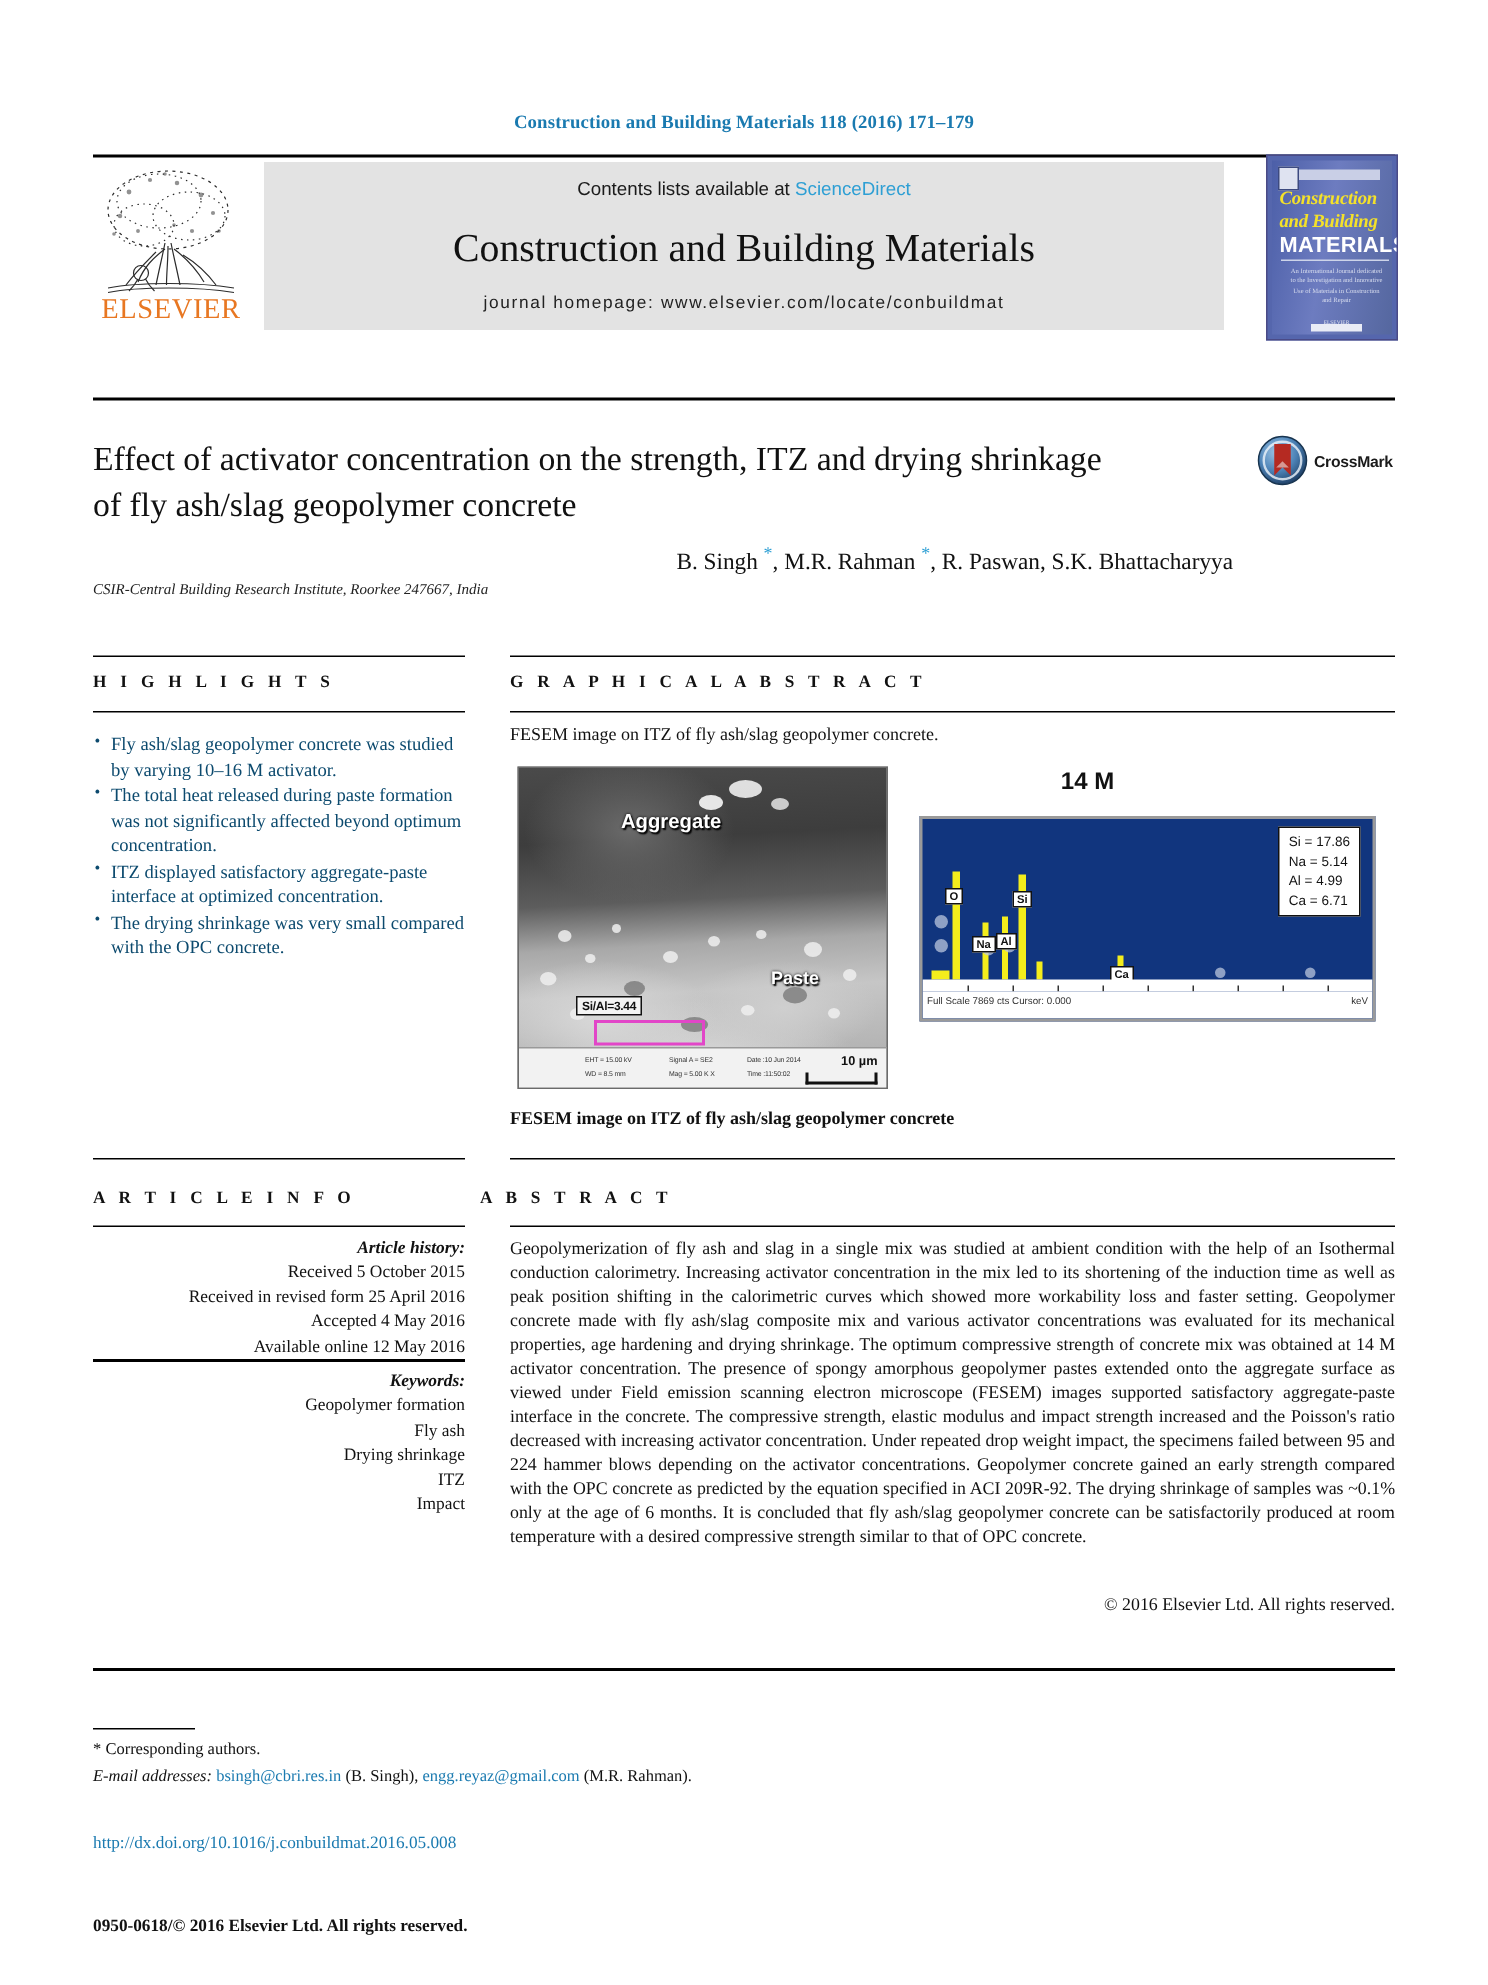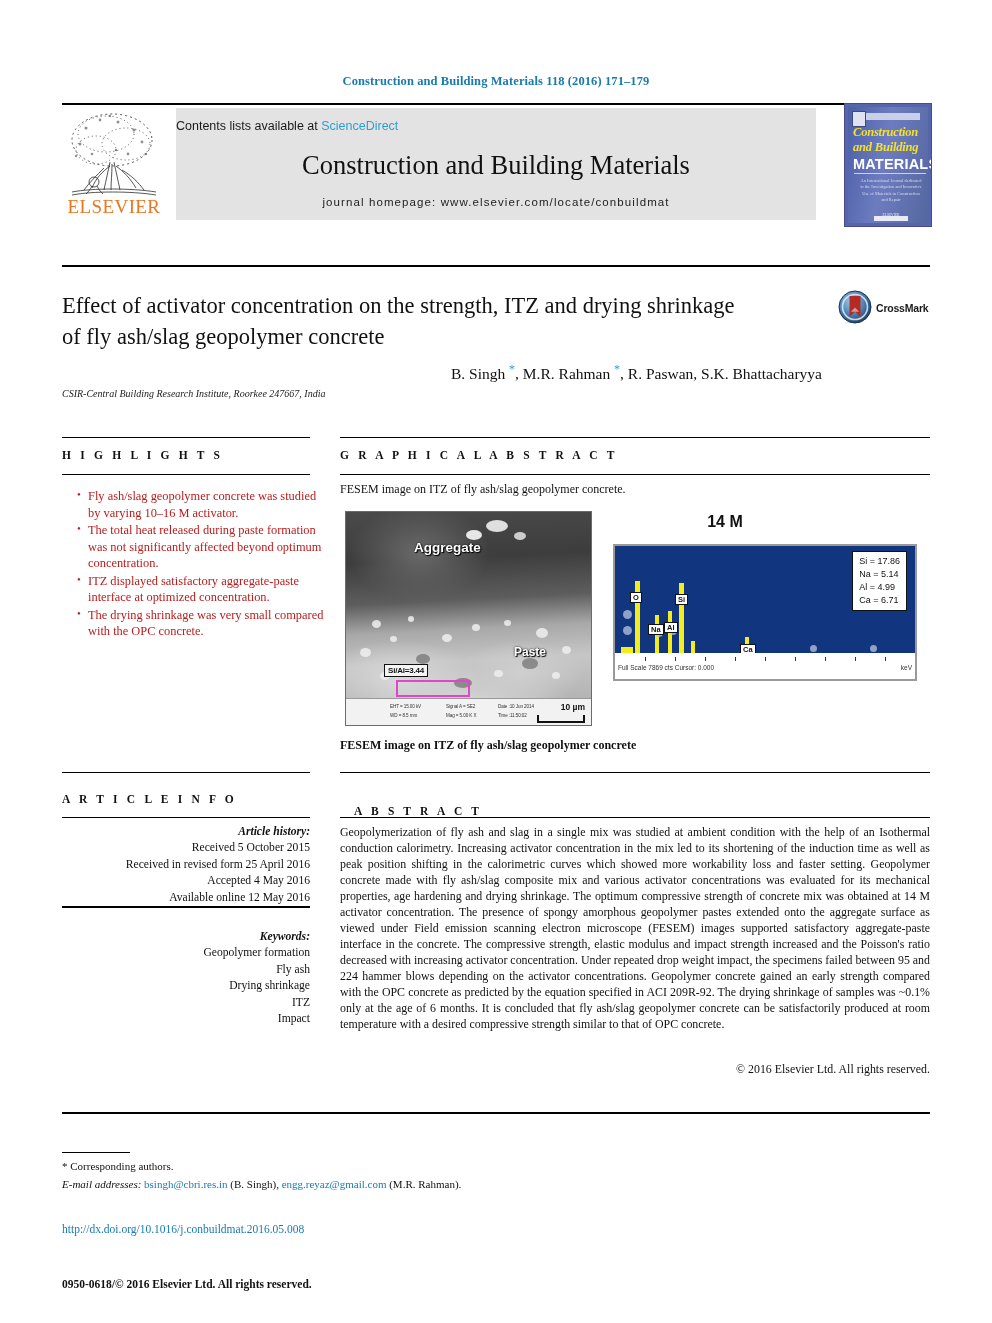--- a/index.html
+++ b/index.html
@@ -77,20 +77,21 @@
     position: absolute;
     left: 114px; top: 5px;
     width: 640px;
     height: 112px;
     background: #e3e3e3;
   }
   .contents-line {
     position: absolute;
     left: 0; top: 11px;
     width: 640px;
+    text-align: center;
     font-family: "Liberation Sans", sans-serif;
     font-size: 12.5px;
     color: #1a1a1a;
   }
   .contents-line .sd {
     color: #2e9fd4;
   }
   .journal-title {
     position: absolute;
     left: 0; top: 42px;
@@ -270,26 +271,26 @@
     position: absolute;
     font-family: "Liberation Serif", serif;
     font-weight: bold;
     font-size: 11.5px;
     letter-spacing: 3.2px;
     color: #111;
   }
 
   .hl-list {
     position: absolute;
-    left: 76px; top: 488px;
+    left: 62px; top: 488px;
     width: 248px;
     font-family: "Liberation Serif", serif;
     font-size: 12.4px;
     line-height: 1.33;
-    color: #b91c1c;
+    color: #0c4a6e;
   }
   .hl-item {
     position: relative;
     padding-left: 12px;
     margin-bottom: 1px;
   }
   .hl-item::before {
     content: "•";
     position: absolute;
     left: 1px; top: -1px;
@@ -813,36 +814,36 @@
       </div>
     </div>
   </div>
 
   <div class="ga-caption-bottom">FESEM image on ITZ of fly ash/slag geopolymer concrete</div>
 
   <div class="rule-thin" style="left:62px; top:772px; width:248px;"></div>
   <div class="rule-thin" style="left:340px; top:772px; width:590px;"></div>
 
   <div class="sec-head" style="left:62px; top:793px;">A R T I C L E   I N F O</div>
-  <div class="sec-head" style="left:354px; top:793px;margin-top:12px;">A B S T R A C T</div>
+  <div class="sec-head" style="left:320px; top:793px;">A B S T R A C T</div>
 
   <div class="rule-thin" style="left:62px; top:817px; width:248px;"></div>
   <div class="rule-thin" style="left:340px; top:817px; width:590px;"></div>
 
   <div class="ai-block" style="top:824px;">
     <div class="ai-label">Article history:</div>
     <div>Received 5 October 2015</div>
     <div>Received in revised form 25 April 2016</div>
     <div>Accepted 4 May 2016</div>
     <div>Available online 12 May 2016</div>
   </div>
 
   <div class="rule-mid" style="left:62px; top:906px; width:248px;"></div>
 
-  <div class="ai-block" style="top:913px;margin-top:16px;">
+  <div class="ai-block" style="top:913px;">
     <div class="ai-label">Keywords:</div>
     <div>Geopolymer formation</div>
     <div>Fly ash</div>
     <div>Drying shrinkage</div>
     <div>ITZ</div>
     <div>Impact</div>
   </div>
 
   <div class="abstract-body">Geopolymerization of fly ash and slag in a single mix was studied at ambient condition with the help of an Isothermal conduction calorimetry. Increasing activator concentration in the mix led to its shortening of the induction time as well as peak position shifting in the calorimetric curves which showed more workability loss and faster setting. Geopolymer concrete made with fly ash/slag composite mix and various activator concentrations was evaluated for its mechanical properties, age hardening and drying shrinkage. The optimum compressive strength of concrete mix was obtained at 14 M activator concentration. The presence of spongy amorphous geopolymer pastes extended onto the aggregate surface as viewed under Field emission scanning electron microscope (FESEM) images supported satisfactory aggregate-paste interface in the concrete. The compressive strength, elastic modulus and impact strength increased and the Poisson's ratio decreased with increasing activator concentration. Under repeated drop weight impact, the specimens failed between 95 and 224 hammer blows depending on the activator concentrations. Geopolymer concrete gained an early strength compared with the OPC concrete as predicted by the equation specified in ACI 209R-92. The drying shrinkage of samples was ~0.1% only at the age of 6 months. It is concluded that fly ash/slag geopolymer concrete can be satisfactorily produced at room temperature with a desired compressive strength similar to that of OPC concrete.</div>
   <div class="copyright-line">© 2016 Elsevier Ltd. All rights reserved.</div>

